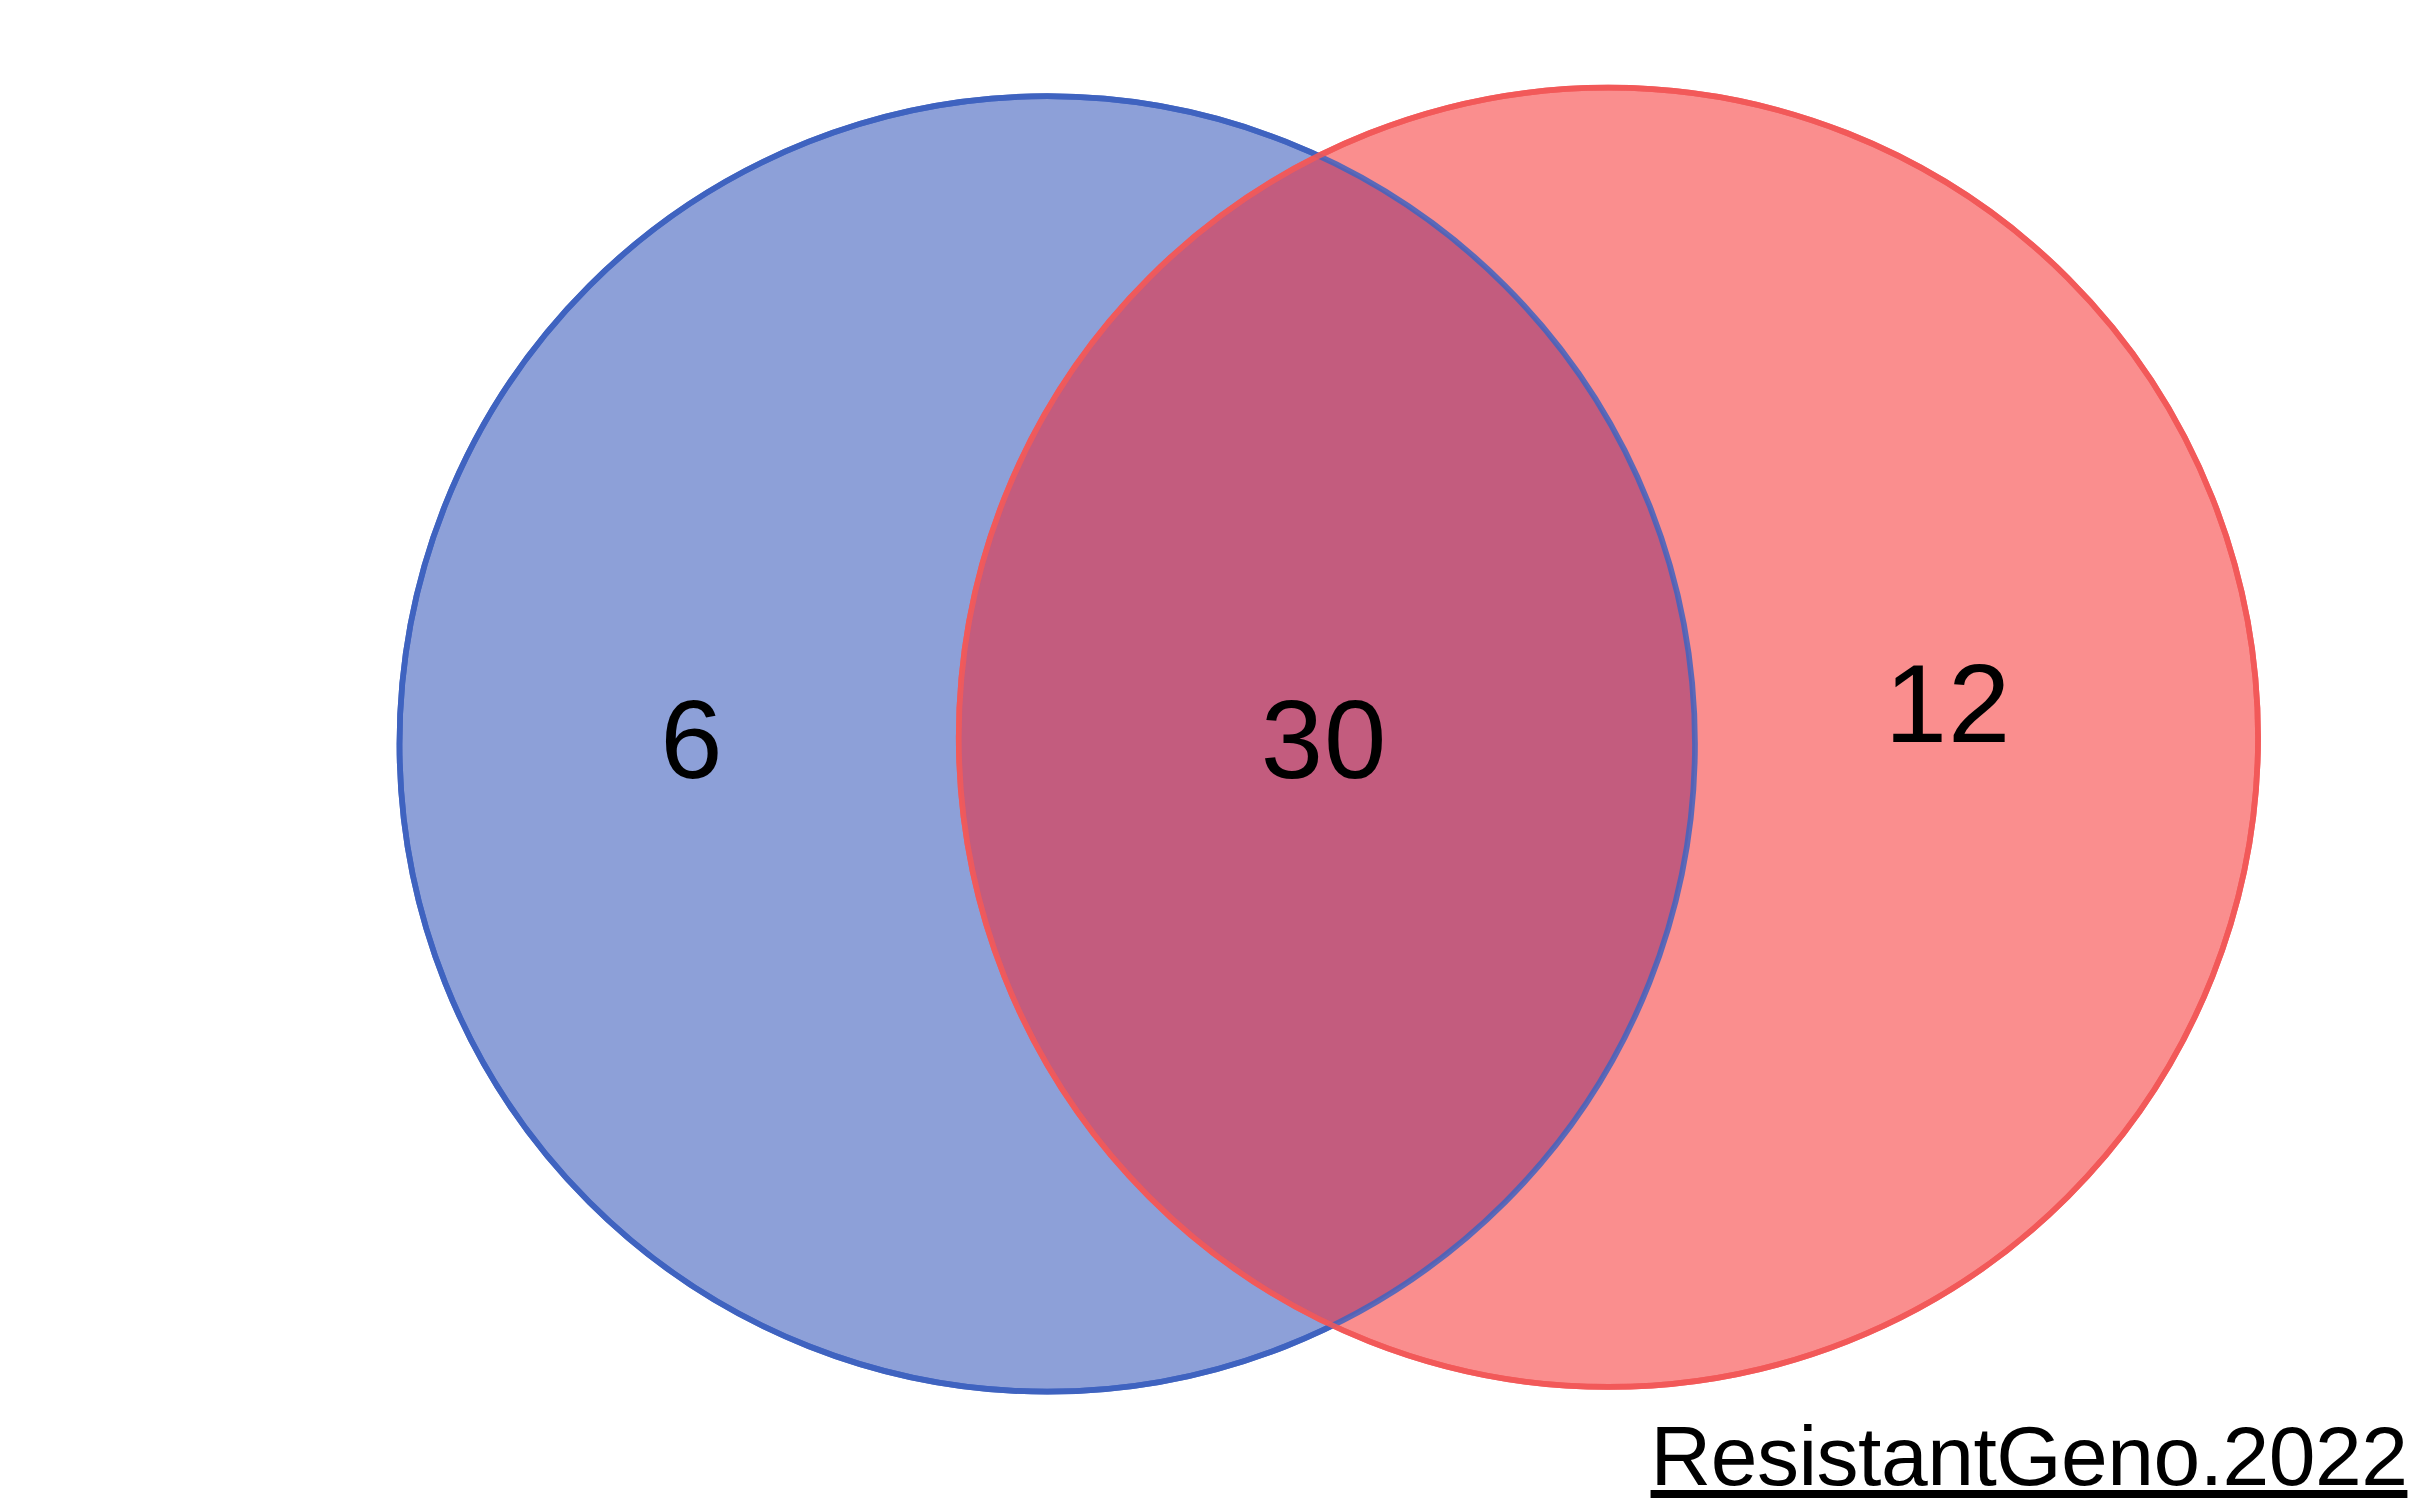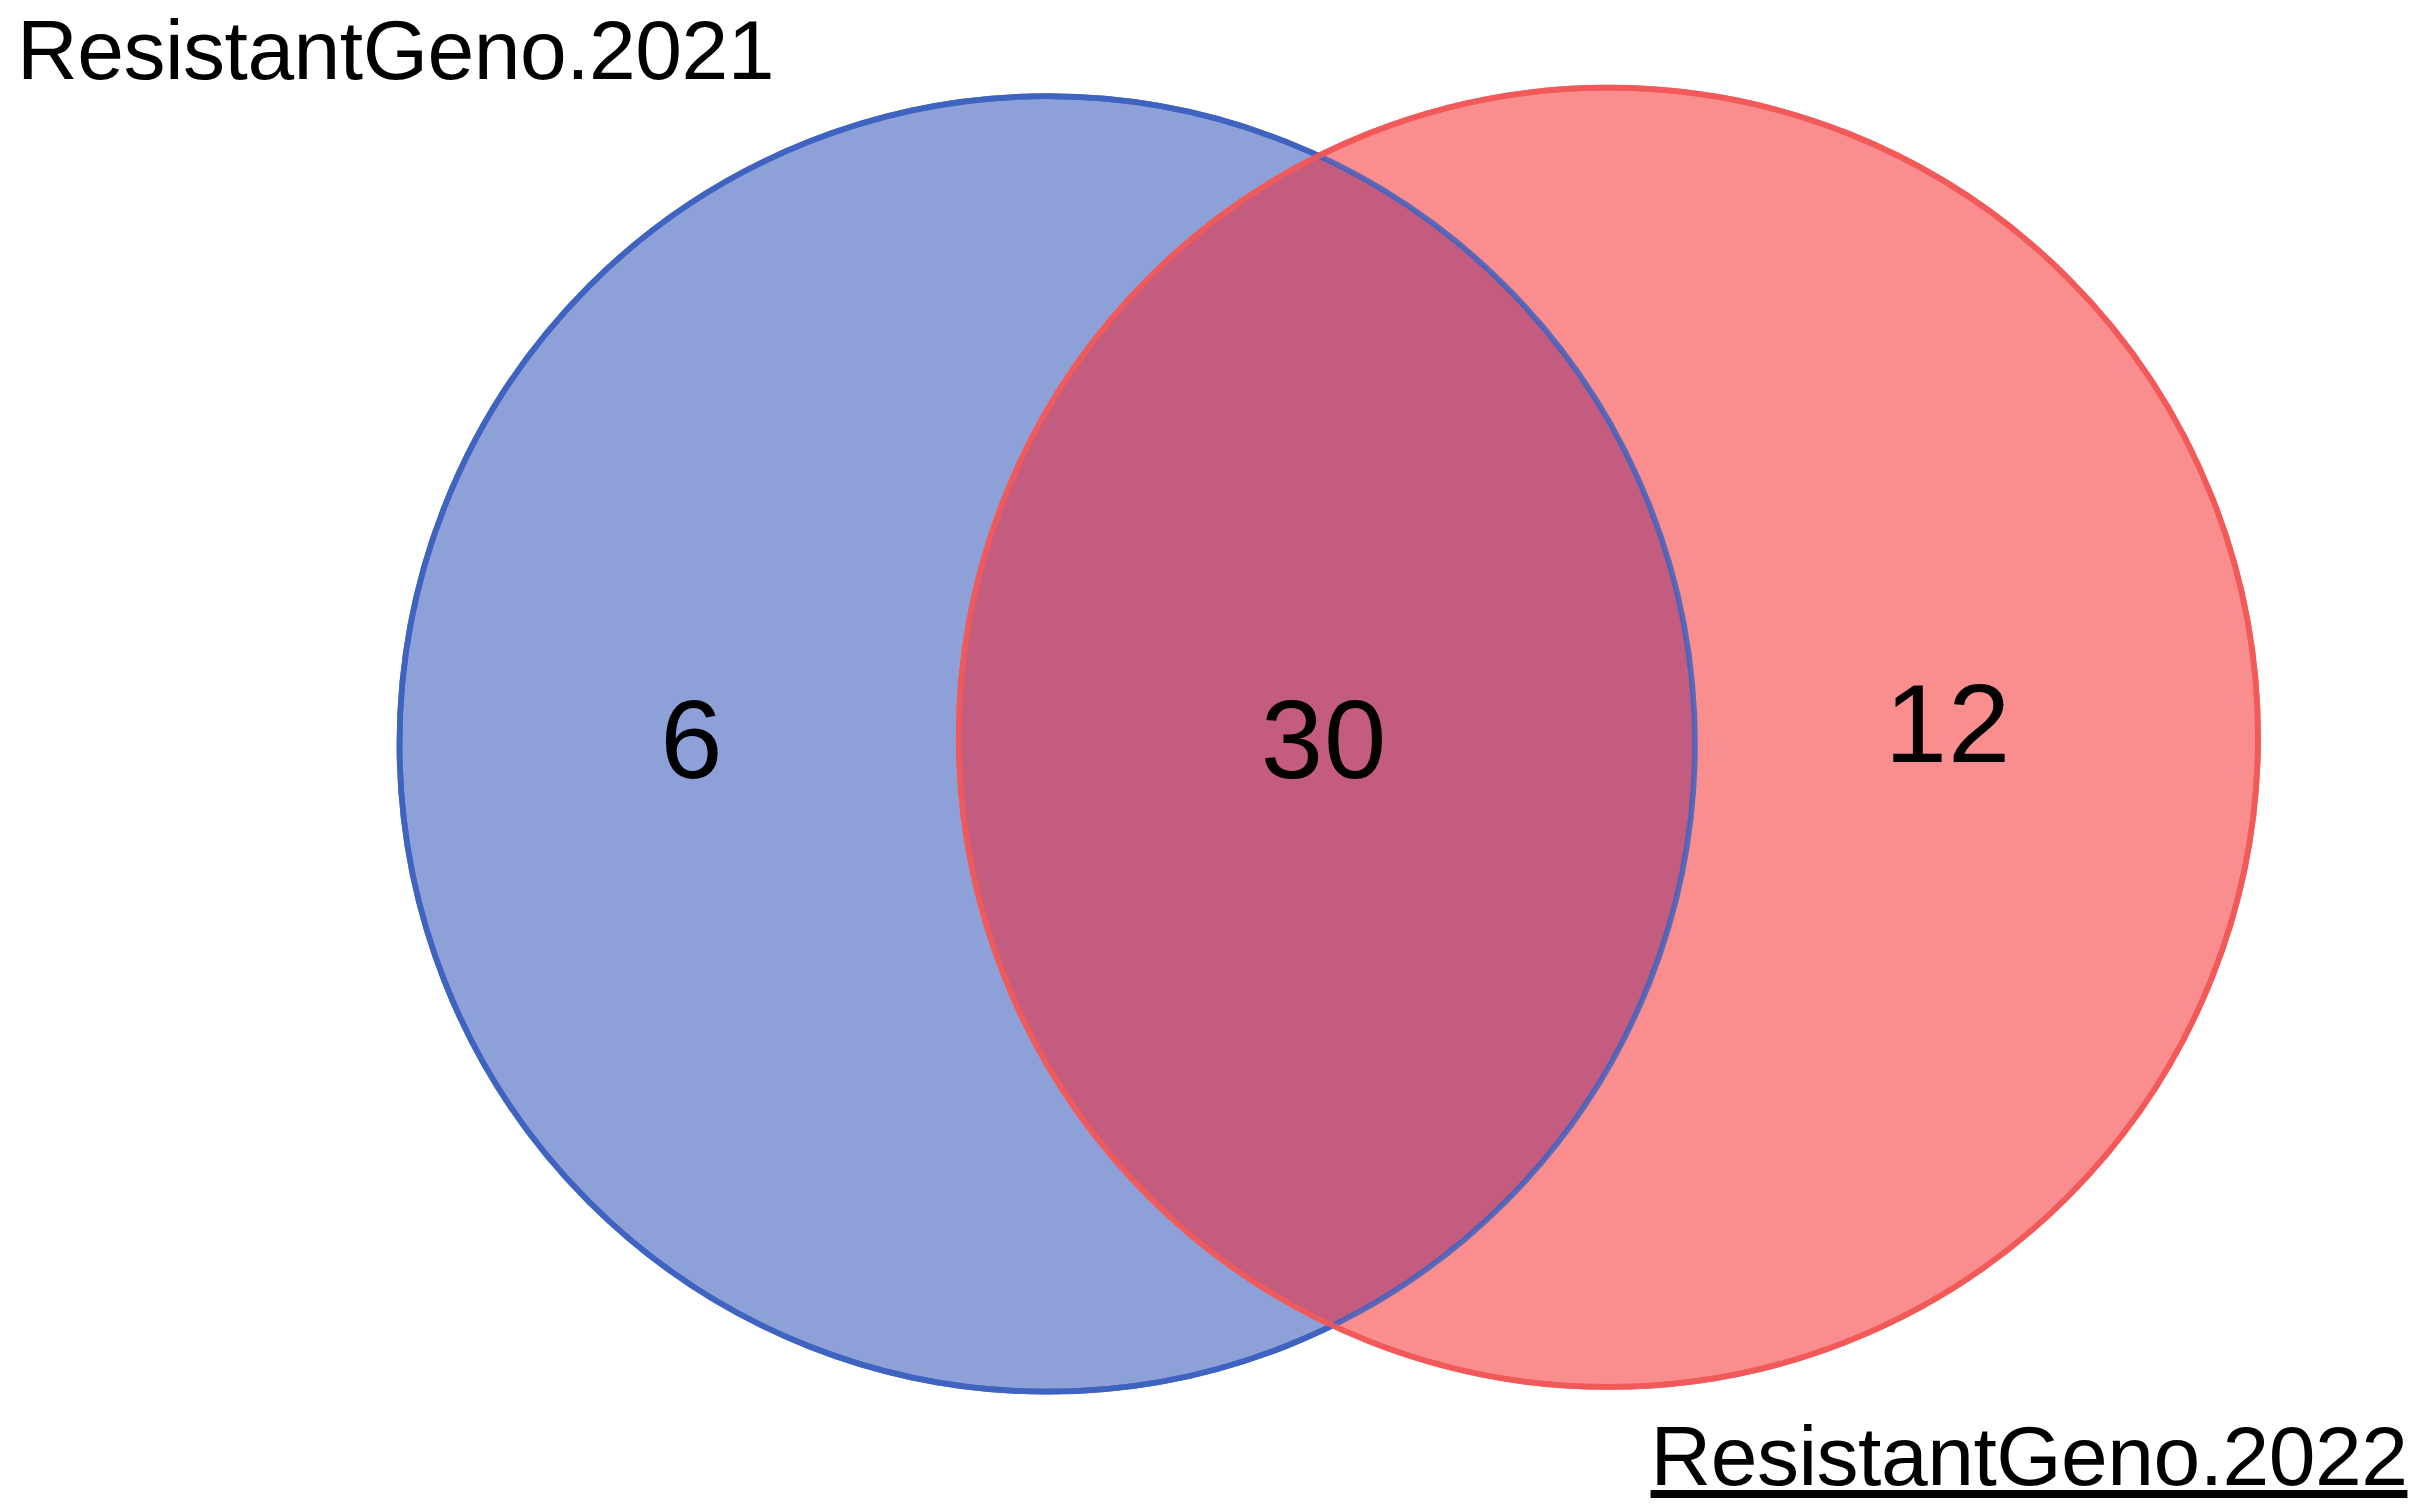--- a/index.html
+++ b/index.html
@@ -51,21 +51,21 @@
     font-size: 112px;
     font-weight: 400;
     color: #000000;
     white-space: nowrap;
     line-height: 1;
     transform: translate(-50%, -50%);
     letter-spacing: 1px;
   }
   #count-only-a { left: 692px;  top: 740px; }
   #count-intersection { left: 1324px; top: 740px; }
-  #count-only-b { left: 1948px; top: 724px; text-align: center; }
+  #count-only-b { left: 1948px; top: 704px; text-align: center; }
 </style>
 </head>
 <body>
 
 <div id="venn-root">
 
   <svg id="venn-svg" viewBox="0 0 2539 1583" aria-hidden="true">
     <defs>
       <clipPath id="clip-circle-a">
         <circle cx="1101" cy="782" r="681"></circle>
@@ -78,21 +78,20 @@
 
     <g clip-path="url(#clip-circle-a)">
       <circle cx="1691" cy="775" r="683" fill="#c35c7e" stroke="none"></circle>
     </g>
 
     <circle cx="1101" cy="782" r="681" fill="none" stroke="#3f63c0" stroke-width="6" stroke-opacity="0.85"></circle>
 
     <circle cx="1691" cy="775" r="683" fill="none" stroke="#f25959" stroke-width="6" stroke-opacity="0.85"></circle>
   </svg>
 
-  <div class="set-label" id="label-set-a">ResistantGeno.2021</div>
 
   <div class="set-label" id="label-set-b">ResistantGeno.2022</div>
 
   <div class="count-label" id="count-only-a">6</div>
 
   <div class="count-label" id="count-intersection">30</div>
 
   <div class="count-label" id="count-only-b">12</div>
 
 </div>

